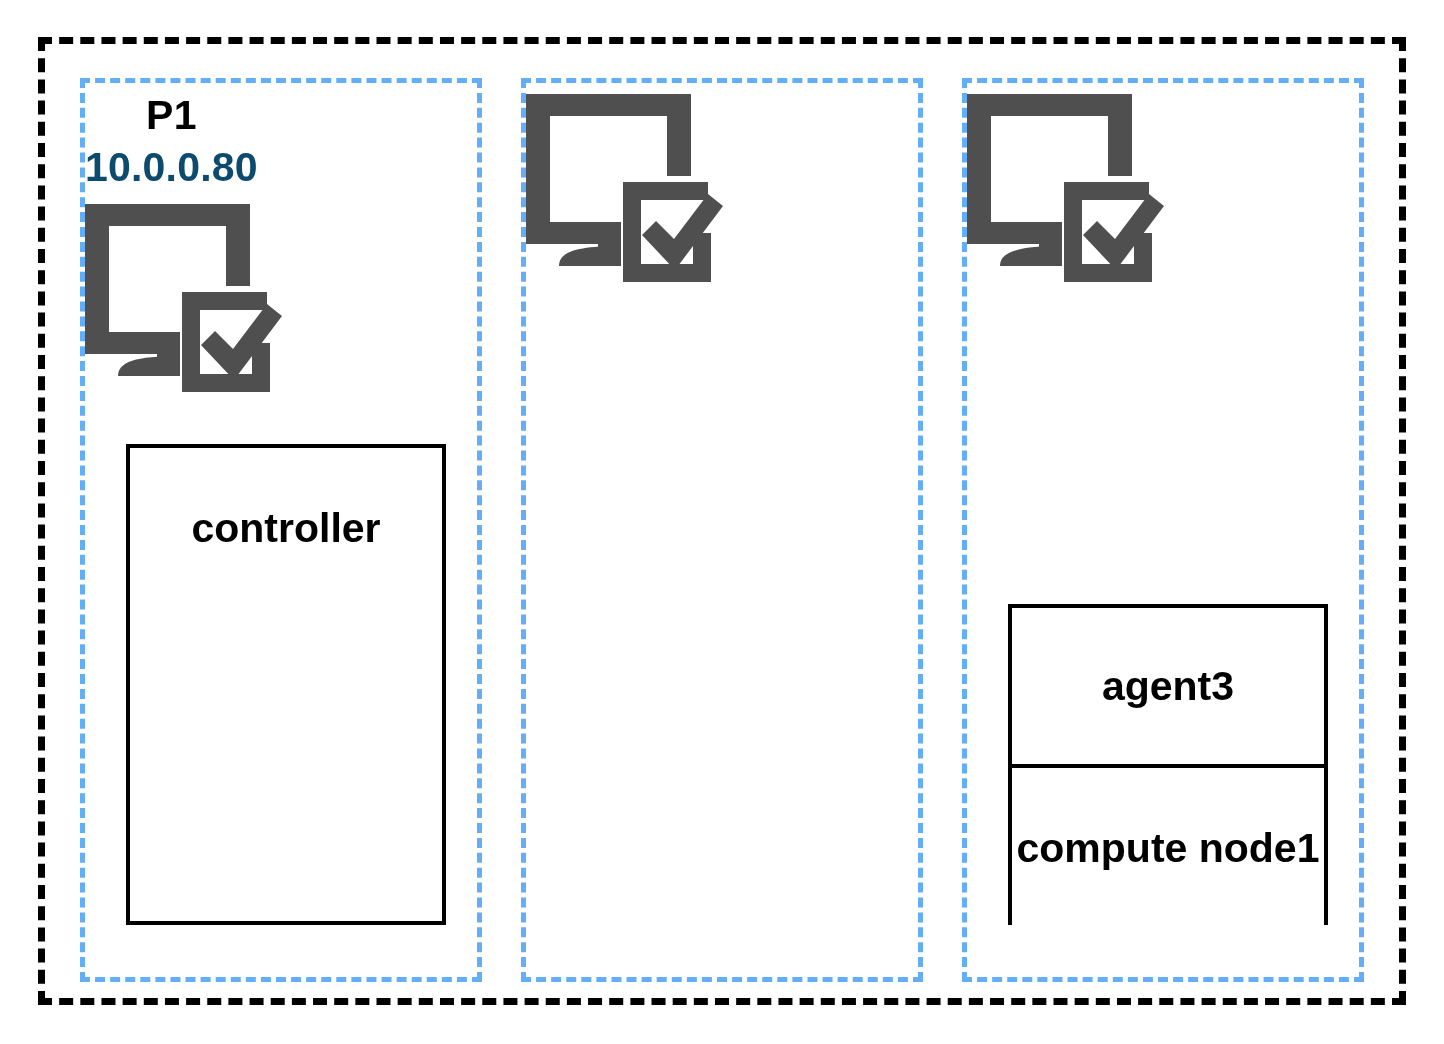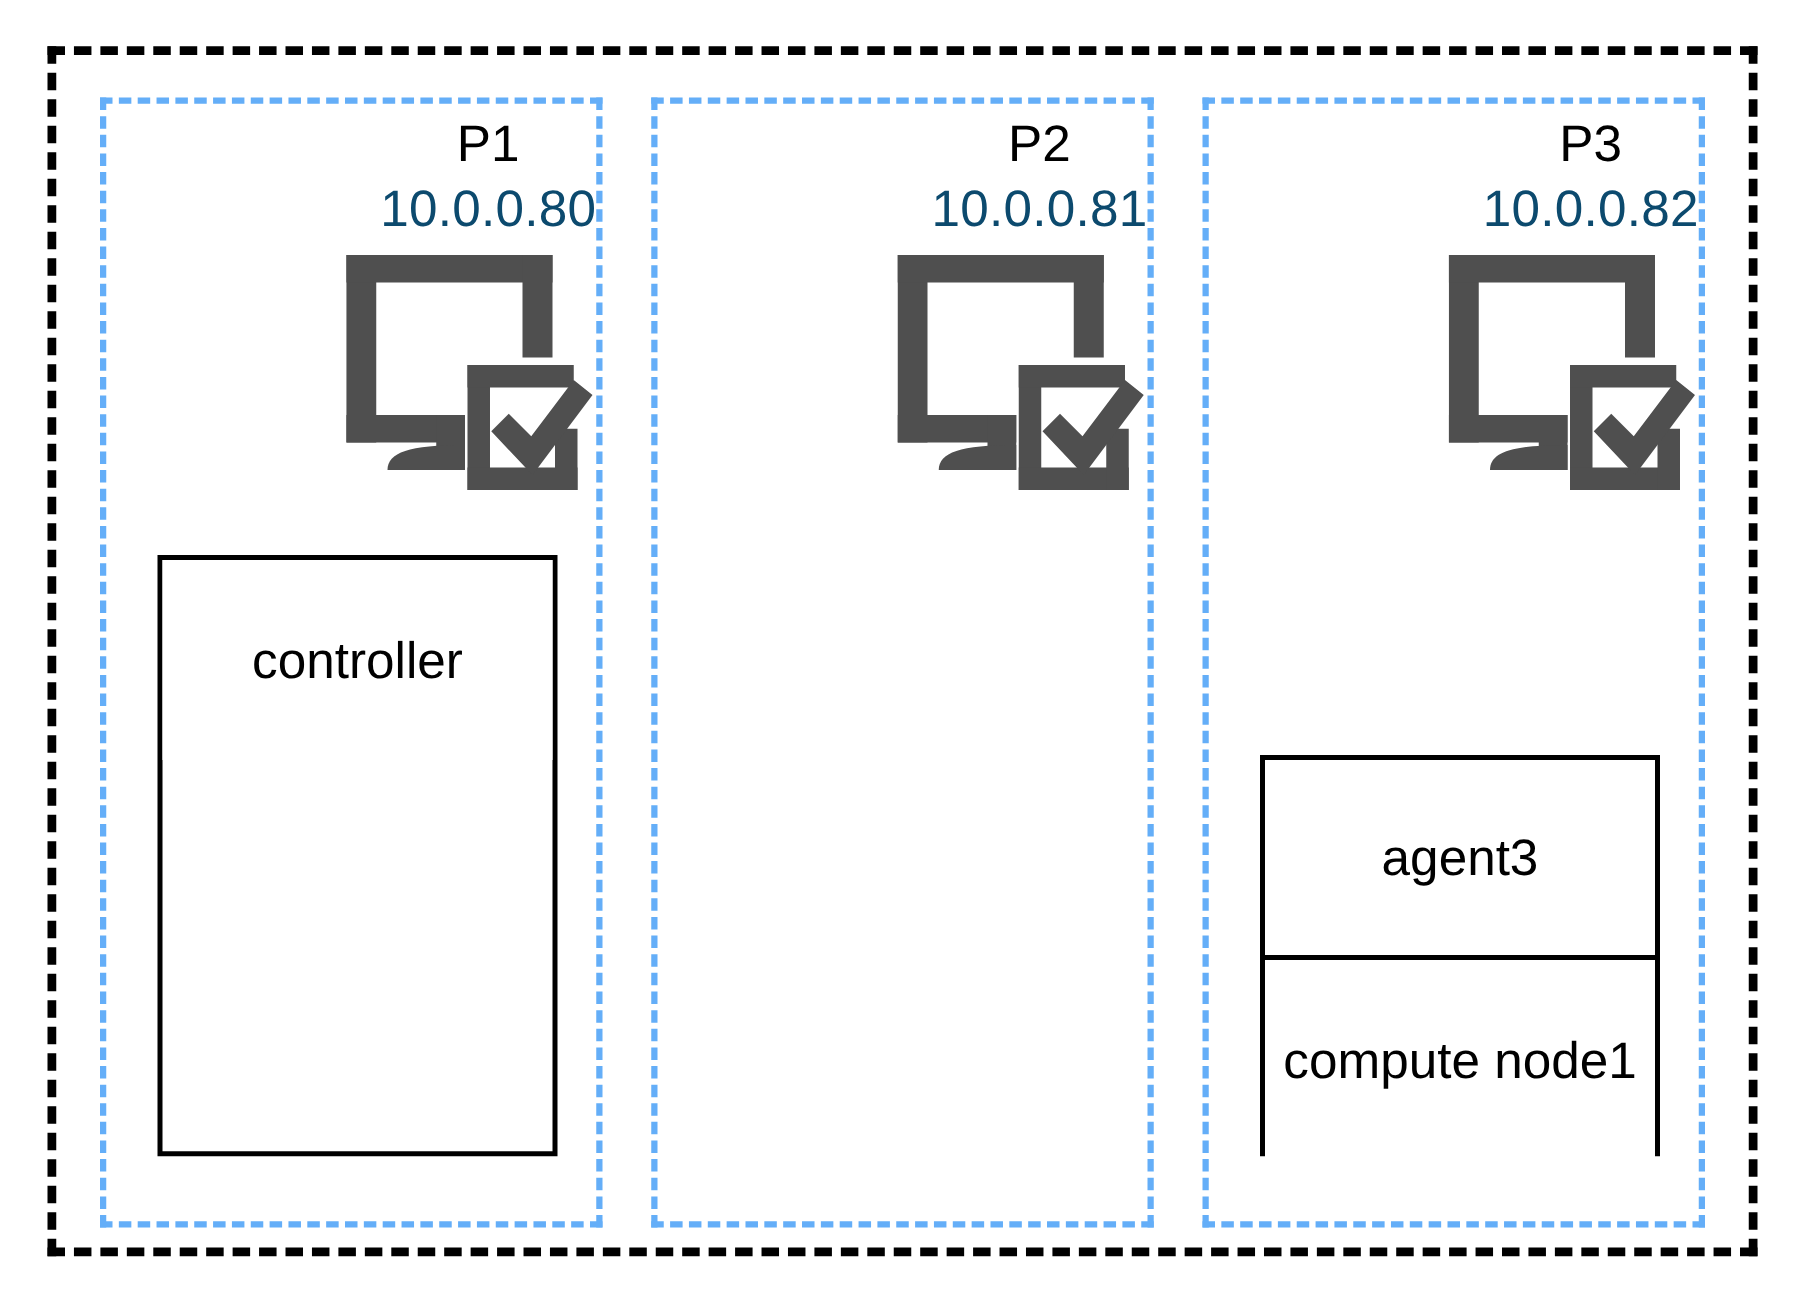--- a/index.html
+++ b/index.html
@@ -47,22 +47,23 @@
     align-items: stretch;
   }
 
   .host-panel {
     box-sizing: border-box;
     width: 402px;
     height: 904px;
     border: 5px dashed #64AEF8;
     display: flex;
     flex-direction: column;
-    align-items: flex-end;
+    align-items: flex-start;
     position: relative;
+    font-weight: bold;
   }
 
   .host-header {
     margin-top: 6px;
     text-align: center;
     user-select: none;
   }
 
   .host-name {
     font-size: 41px;
@@ -172,48 +173,40 @@
       </svg>
 
       <div class="service-stack rows-3">
         <div class="service-box">
           <span class="service-label">controller</span>
         </div>
       </div>
     </div>
 
     <div class="host-panel">
-      <div class="host-header">
-        <div class="host-name">P2</div>
-        <div class="host-ip">10.0.0.81</div>
-      </div>
 
       <svg class="host-icon" viewBox="0 0 200 188" xmlns="http://www.w3.org/2000/svg" aria-hidden="true">
         <g fill="#4F4F4F">
           <rect x="0" y="0" width="24" height="150"></rect>
           <rect x="0" y="0" width="165" height="22"></rect>
           <rect x="141" y="0" width="24" height="82"></rect>
           <rect x="0" y="128" width="95" height="22"></rect>
           <rect x="72" y="128" width="23" height="44"></rect>
           <path d="M33 172 C 33 158, 50 152, 95 152 L 95 172 Z"></path>
           <rect x="97" y="88" width="18" height="100"></rect>
           <rect x="97" y="88" width="85" height="18"></rect>
           <rect x="97" y="170" width="88" height="18"></rect>
           <rect x="167" y="139" width="18" height="49"></rect>
           <path d="M116 141 L 130 127 L 148 145 L 182 100 L 197 112 L 149 176 Z"></path>
         </g>
       </svg>
 
     </div>
 
     <div class="host-panel">
-      <div class="host-header">
-        <div class="host-name">P3</div>
-        <div class="host-ip">10.0.0.82</div>
-      </div>
 
       <svg class="host-icon" viewBox="0 0 200 188" xmlns="http://www.w3.org/2000/svg" aria-hidden="true">
         <g fill="#4F4F4F">
           <rect x="0" y="0" width="24" height="150"></rect>
           <rect x="0" y="0" width="165" height="22"></rect>
           <rect x="141" y="0" width="24" height="82"></rect>
           <rect x="0" y="128" width="95" height="22"></rect>
           <rect x="72" y="128" width="23" height="44"></rect>
           <path d="M33 172 C 33 158, 50 152, 95 152 L 95 172 Z"></path>
           <rect x="97" y="88" width="18" height="100"></rect>

